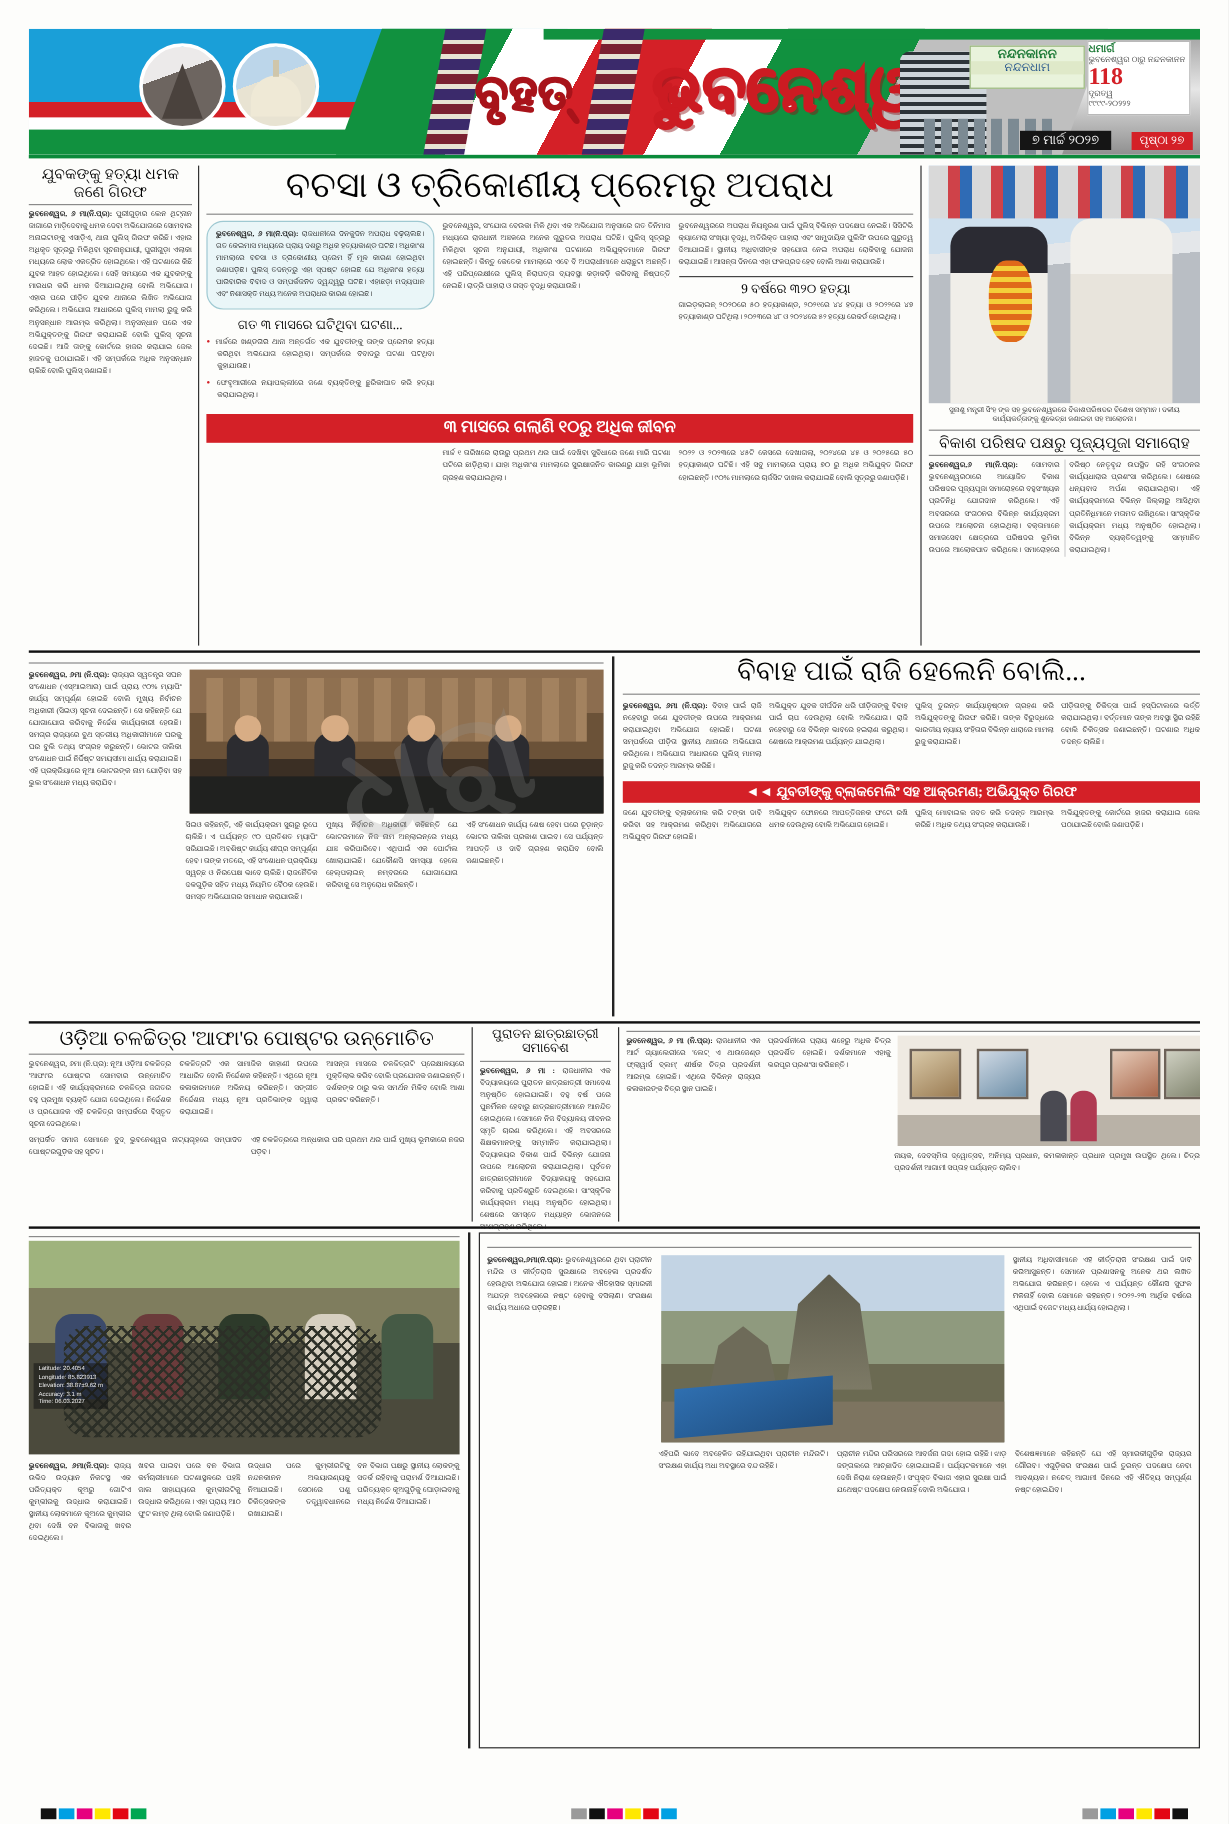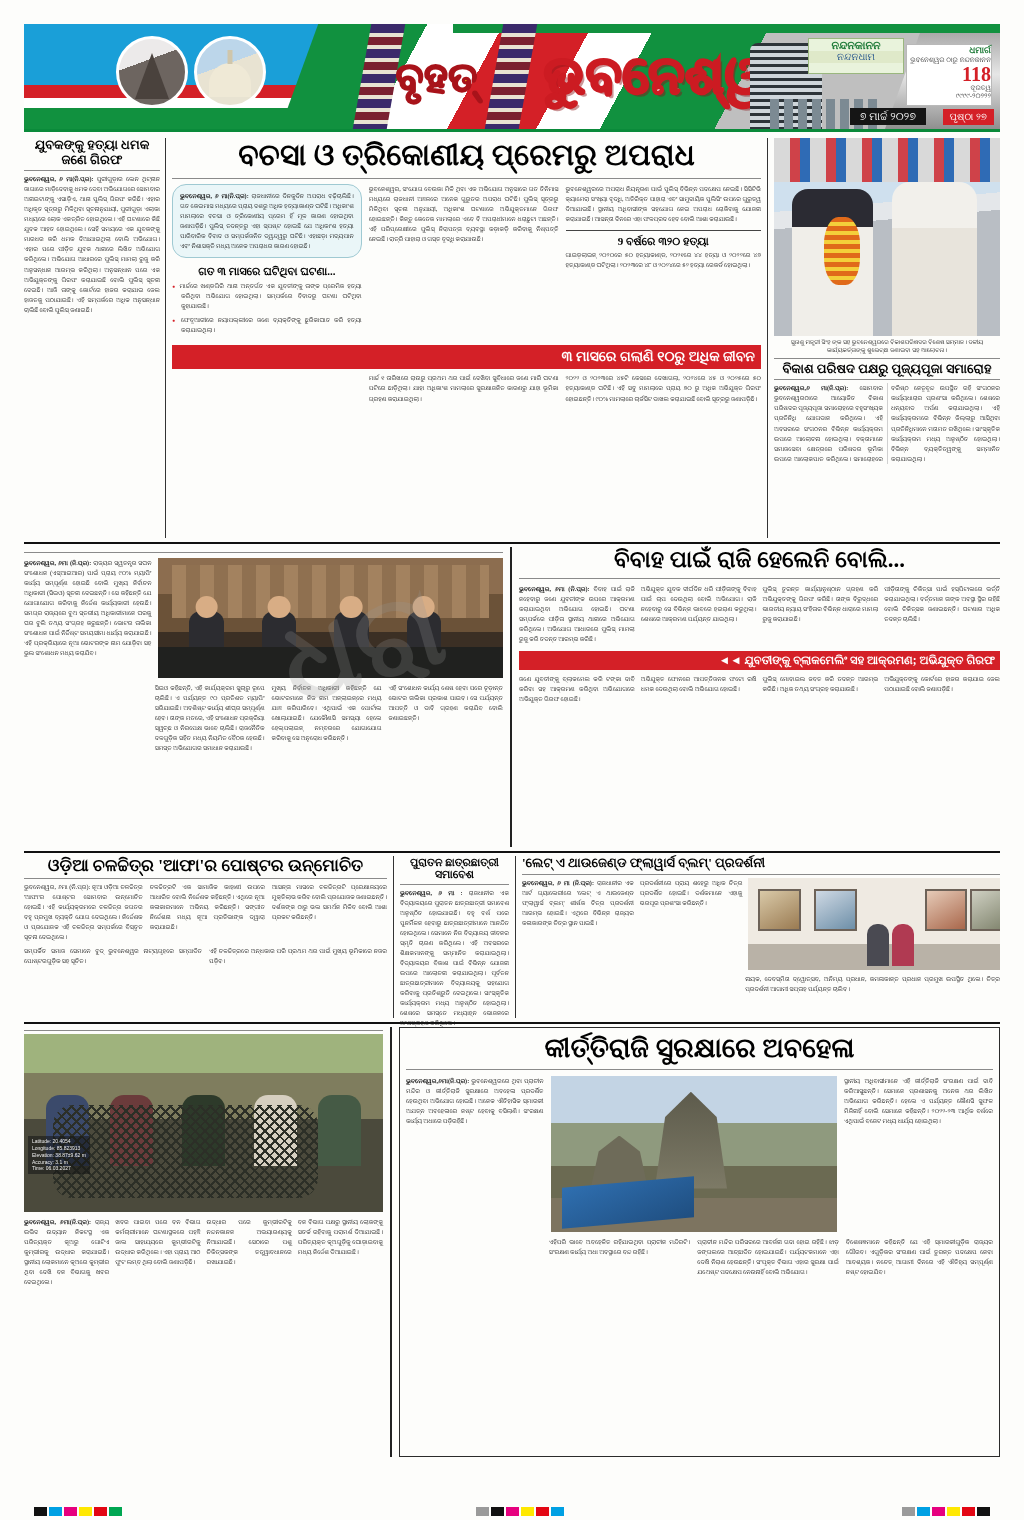--- a/index.html
+++ b/index.html
@@ -57,46 +57,46 @@
   .mh-tower { position:absolute; right:178px; bottom:0; width:72px; height:86px;
     background:linear-gradient(90deg,#5d666e,#aab3ba);
     background-image:repeating-linear-gradient(#2d3439 0 3px, #cfd6db 3px 7px);
     border-radius:8px 8px 0 0; }
   .mh-skyline { position:absolute; right:120px; bottom:0; width:110px; height:30px;
     background:repeating-linear-gradient(90deg,#7c8a93 0 9px, transparent 9px 14px); }
   .mh-ad { position:absolute; right:96px; top:14px; width:96px; height:36px;
     background:#e9f3dc; border:1px solid #9ab77e; }
   .mh-ad .l1 { font-size:11px; color:#1d7a37; font-weight:700; text-align:center; line-height:1.1; }
   .mh-ad .l2 { font-size:10px; color:#1d4f8a; background:#dfe9c9; text-align:center; }
-  .mh-box { position:absolute; right:8px; top:20px; width:86px; height:62px;
-    background:#fff; border:1px solid #b9b9b9; text-align:right; }
+  .mh-box { position:absolute; right:8px; top:10px; width:86px; height:62px;
+    background:#fff; border:1px solid #b9b9b9; text-align:left; }
   .mh-box .bt { font-size:9px; color:#1d7a37; font-weight:700; }
   .mh-box .bn { font-size:20px; color:#d42027; font-weight:700; line-height:1; }
   .mh-box .bs { font-size:7px; color:#444; }
   .mh-date { position:absolute; right:74px; bottom:4px; background:#151515; color:#fff;
     font-size:11px; padding:2px 10px; }
   .mh-page { position:absolute; right:6px; bottom:4px; background:#d42027; color:#fff;
     font-size:10px; padding:2px 7px; }
 
   
-  .hl { font-weight:700; text-align:center; line-height:1.12; }
+  .hl { font-weight:400; text-align:center; line-height:1.12; }
   .hl.h1 { font-size:30px; }
   .hl.h2 { font-size:23px; }
   .hl.h3 { font-size:17px; }
   .hl.h4 { font-size:13px; }
   .hl.h5 { font-size:11px; }
   .sect-rule { border-top:2px solid #111; margin:4px 0 3px; }
   .thin-rule { border-top:1px solid #8a8a8a; margin:3px 0; }
 
   .body-text { font-size:6.2px; line-height:1.62; color:#1a1a1a; text-align:justify;
     word-spacing:-0.3px; }
   .lead { font-weight:700; }
   .cols2 { column-count:2; column-gap:8px; column-rule:1px solid #d0d0d0; }
 
-  .redbar { background:#d42027; color:#fff; font-weight:700; text-align:right;
+  .redbar { background:#d42027; color:#fff; font-weight:700; text-align:center;
     padding:4px 6px; font-size:14px; }
   .redbar.small { font-size:11.5px; padding:3px 5px; }
 
   .boxed { border:1px solid #2b2b2b; padding:5px 6px; }
   .tintbox { background:#eaf6f8; border:1px solid #9fc9d2; border-radius:14px; padding:6px 7px; }
 
   .bullets li { margin-bottom:4px; }
   .bullets { list-style:none; padding-left:9px; margin:0; }
   .bullets li:before { content:"●"; color:#d42027; font-size:5px; margin-left:-9px;
     margin-right:3px; vertical-align:middle; }
@@ -359,21 +359,20 @@
     <div style="width:122px; border-right:1px solid #333; padding:0 6px;">
       <div class="hl h5">ପୁରାତନ ଛାତ୍ରଛାତ୍ରୀ ସମାବେଶ</div>
       <div class="thin-rule"></div>
       <div class="body-text">
         <span class="lead">ଭୁବନେଶ୍ୱର, ୬ ମା :</span>
         <span>ରାଜଧାନୀର ଏକ ବିଦ୍ୟାଳୟରେ ପୁରାତନ ଛାତ୍ରଛାତ୍ରୀ ସମାବେଶ ଅନୁଷ୍ଠିତ ହୋଇଯାଇଛି। ବହୁ ବର୍ଷ ପରେ ପୁନର୍ମିଳନ ହେବାରୁ ଛାତ୍ରଛାତ୍ରୀମାନେ ଆନନ୍ଦିତ ହୋଇଥିଲେ। ସେମାନେ ନିଜ ବିଦ୍ୟାଳୟ ଜୀବନର ସ୍ମୃତି ଚାରଣ କରିଥିଲେ। ଏହି ଅବସରରେ ଶିକ୍ଷକମାନଙ୍କୁ ସମ୍ମାନିତ କରାଯାଇଥିଲା। ବିଦ୍ୟାଳୟର ବିକାଶ ପାଇଁ ବିଭିନ୍ନ ଯୋଜନା ଉପରେ ଆଲୋଚନା କରାଯାଇଥିଲା। ପୂର୍ବତନ ଛାତ୍ରଛାତ୍ରୀମାନେ ବିଦ୍ୟାଳୟକୁ ସହଯୋଗ କରିବାକୁ ପ୍ରତିଶ୍ରୁତି ଦେଇଥିଲେ। ସାଂସ୍କୃତିକ କାର୍ଯ୍ୟକ୍ରମ ମଧ୍ୟ ଅନୁଷ୍ଠିତ ହୋଇଥିଲା। ଶେଷରେ ସମସ୍ତେ ମଧ୍ୟାହ୍ନ ଭୋଜନରେ ଅଂଶଗ୍ରହଣ କରିଥିଲେ।</span>
       </div>
     </div>
 
     <div class="grow" style="padding-left:6px;">
-      <div class="hl h4" style="text-align:left;">'ଲେଟ୍ ଏ ଥାଉଜେଣ୍ଡ ଫ୍ଲାୱାର୍ସ ବ୍ଲମ୍' ପ୍ରଦର୍ଶନୀ</div>
       <div class="thin-rule"></div>
       <div class="flex" style="gap:6px;">
         <div style="width:24%;" class="body-text">
           <span class="lead">ଭୁବନେଶ୍ୱର, ୬ ମା (ନି.ପ୍ର):</span>
           <span>ରାଜଧାନୀର ଏକ ଆର୍ଟ ଗ୍ୟାଲେରୀରେ 'ଲେଟ୍ ଏ ଥାଉଜେଣ୍ଡ ଫ୍ଲାୱାର୍ସ ବ୍ଲମ୍' ଶୀର୍ଷକ ଚିତ୍ର ପ୍ରଦର୍ଶନୀ ଆରମ୍ଭ ହୋଇଛି। ଏଥିରେ ବିଭିନ୍ନ ରାଜ୍ୟର କଳାକାରଙ୍କ ଚିତ୍ର ସ୍ଥାନ ପାଇଛି।</span>
         </div>
         <div style="width:22%;" class="body-text">ପ୍ରଦର୍ଶନୀରେ ପ୍ରାୟ ଶହେରୁ ଅଧିକ ଚିତ୍ର ପ୍ରଦର୍ଶିତ ହୋଇଛି। ଦର୍ଶକମାନେ ଏହାକୁ ଭରପୂର ପ୍ରଶଂସା କରିଛନ୍ତି।</div>
         <div style="width:54%;">
           <div class="photo ph-gallery" style="height:92px;">
             <div class="art a1"></div>
@@ -416,21 +415,20 @@
           <span class="lead">ଭୁବନେଶ୍ୱର, ୬ମା(ନି.ପ୍ର):</span>
           <span>ରାଜ୍ୟ ଉଭିଦ ଉଦ୍ୟାନ ନିକଟସ୍ଥ ଏକ ପରିତ୍ୟକ୍ତ କୂଅରୁ ଗୋଟିଏ କୁମ୍ଭୀରକୁ ଉଦ୍ଧାର କରାଯାଇଛି। ସ୍ଥାନୀୟ ଲୋକମାନେ କୂଅରେ କୁମ୍ଭୀର ଥିବା ଦେଖି ବନ ବିଭାଗକୁ ଖବର ଦେଇଥିଲେ।</span>
         </div>
         <div style="width:25%;" class="body-text">ଖବର ପାଇବା ପରେ ବନ ବିଭାଗ କର୍ମଚାରୀମାନେ ଘଟଣାସ୍ଥଳରେ ପହଞ୍ଚି ଜାଲ ସାହାଯ୍ୟରେ କୁମ୍ଭୀରଟିକୁ ଉଦ୍ଧାର କରିଥିଲେ। ଏହା ପ୍ରାୟ ଆଠ ଫୁଟ ଲମ୍ବ ଥିଲା ବୋଲି ଜଣାପଡ଼ିଛି।</div>
         <div style="width:25%;" class="body-text">ଉଦ୍ଧାର ପରେ କୁମ୍ଭୀରଟିକୁ ନନ୍ଦନକାନନ ଅଭୟାରଣ୍ୟକୁ ନିଆଯାଇଛି। ସେଠାରେ ପଶୁ ଚିକିତ୍ସକଙ୍କ ତତ୍ତ୍ୱାବଧାନରେ ରଖାଯାଇଛି।</div>
         <div style="width:25%;" class="body-text">ବନ ବିଭାଗ ପକ୍ଷରୁ ସ୍ଥାନୀୟ ଲୋକଙ୍କୁ ସତର୍କ ରହିବାକୁ ପରାମର୍ଶ ଦିଆଯାଇଛି। ପରିତ୍ୟକ୍ତ କୂଅଗୁଡ଼ିକୁ ଘୋଡ଼ାଇବାକୁ ମଧ୍ୟ ନିର୍ଦ୍ଦେଶ ଦିଆଯାଇଛି।</div>
       </div>
     </div>
 
     <div class="grow boxed" style="margin-left:7px;">
-      <div class="hl h1" style="font-size:27px;">କୀର୍ତ୍ତିରାଜି ସୁରକ୍ଷାରେ ଅବହେଳା</div>
       <div class="thin-rule" style="margin:6px 0;"></div>
       <div class="flex" style="gap:7px;">
         <div style="width:24%;" class="body-text">
           <span class="lead">ଭୁବନେଶ୍ୱର,୬ମା(ନି.ପ୍ର):</span>
           <span>ଭୁବନେଶ୍ୱରରେ ଥିବା ପ୍ରାଚୀନ ମନ୍ଦିର ଓ କୀର୍ତ୍ତିରାଜି ସୁରକ୍ଷାରେ ଅବହେଳା ପ୍ରଦର୍ଶିତ ହେଉଥିବା ଅଭିଯୋଗ ହୋଇଛି। ଅନେକ ଐତିହାସିକ ସ୍ମାରକୀ ଅଯତ୍ନ ଅବହେଳାରେ ନଷ୍ଟ ହେବାକୁ ବସିଲାଣି। ସଂରକ୍ଷଣ କାର୍ଯ୍ୟ ଅଧାରେ ପଡ଼ିରହିଛି।</span>
         </div>
         <div style="width:50%;">
           <div class="photo ph-temple" style="height:156px;">
             <div class="tmp2"></div>
               <div class="tmp"></div>

